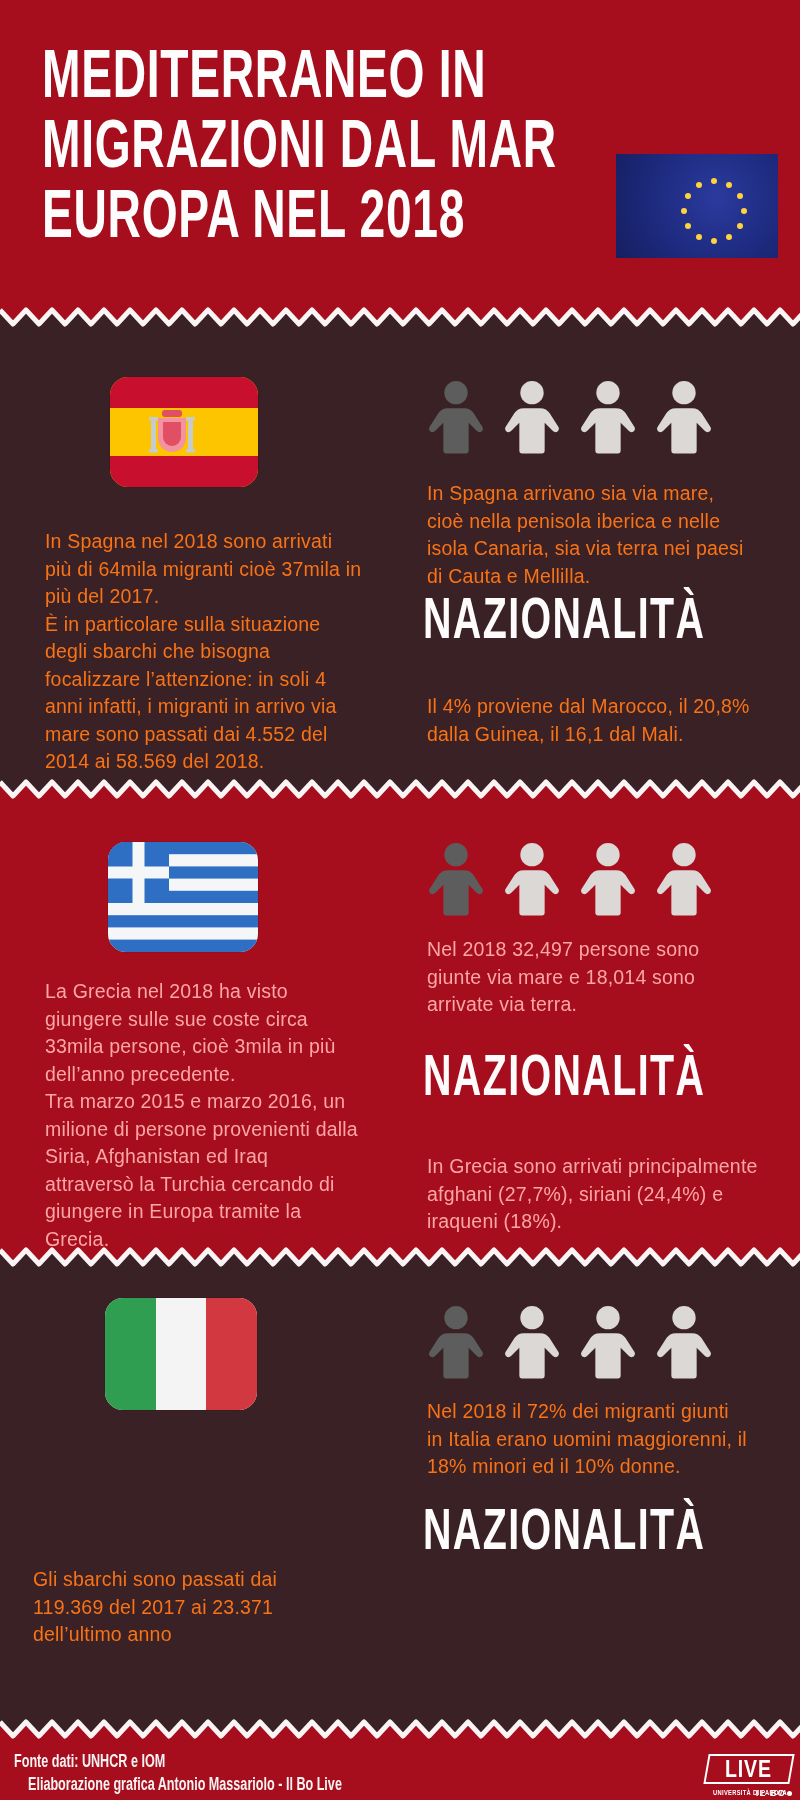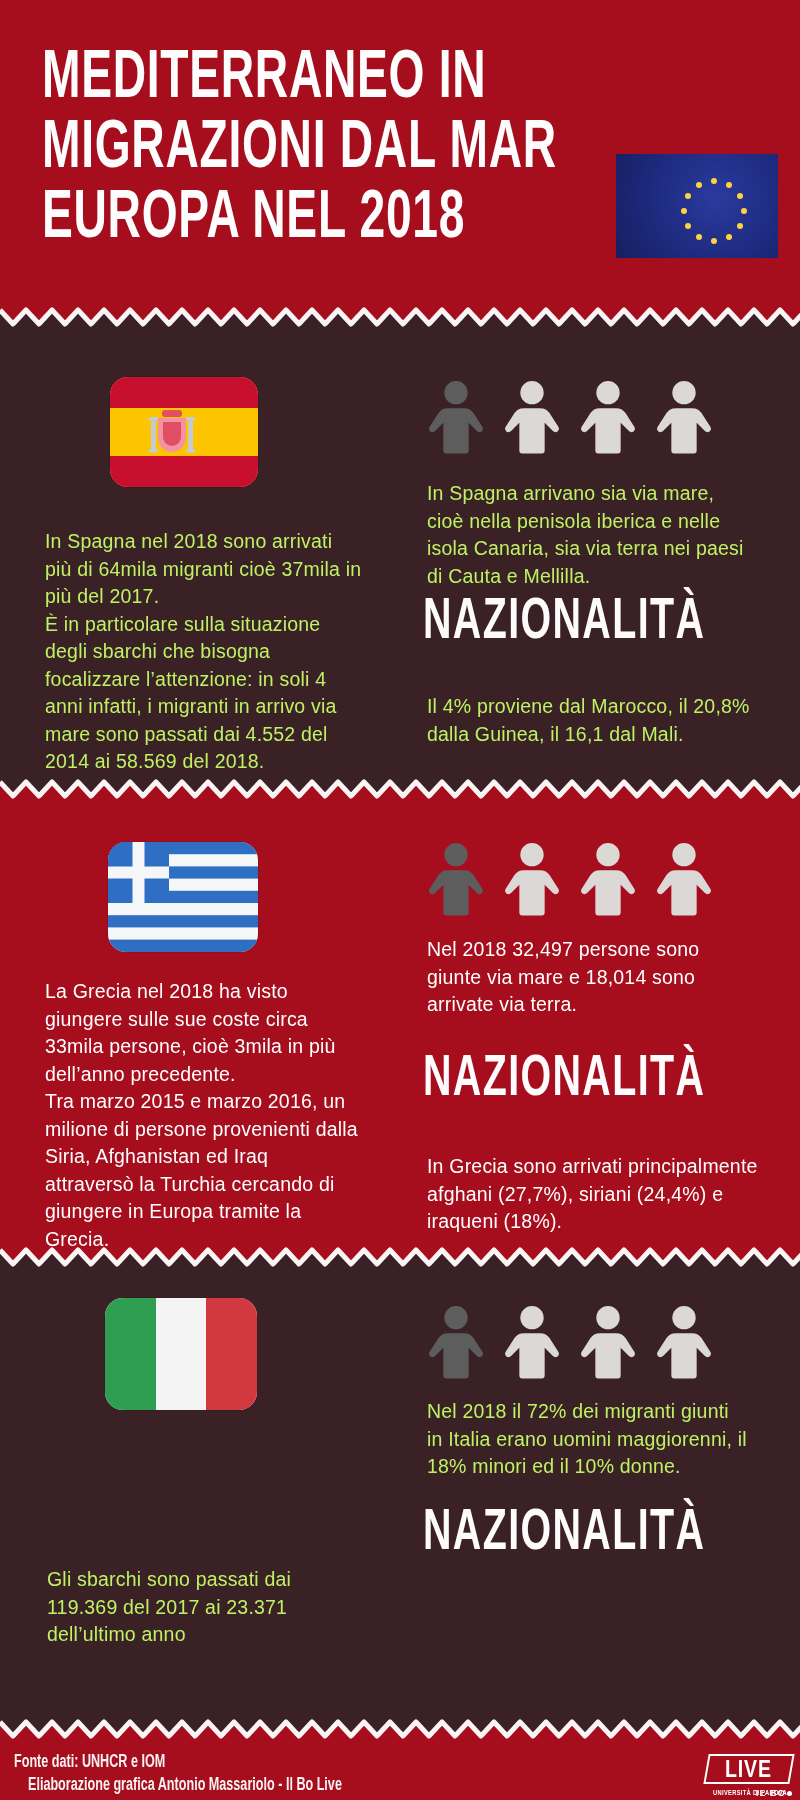--- a/index.html
+++ b/index.html
@@ -16,22 +16,22 @@
   .abs { position:absolute; }
 
   
   .cond { display:inline-block; white-space:nowrap; transform:scaleX(0.68); transform-origin:0 50%; }
   .title-line { display:block; font-weight:700; font-size:68px; line-height:70px;
                 color:#fdfdfd; letter-spacing:1px; }
   .naz { font-weight:700; font-size:58px; line-height:60px; color:#fdfbfb; letter-spacing:2px; }
 
   
   .body-text { font-size:19.5px; line-height:27.5px; letter-spacing:0.2px; white-space:pre-line; }
-  .sec-dark .body-text { color:#bef264; }
-  .sec-red  .body-text { color:#ffffff; }
+  .sec-dark .body-text { color:#f97316; }
+  .sec-red  .body-text { color:#fca5a5; }
 
   
   .flag { border-radius:18px; overflow:hidden; box-shadow:0 0 0 0.5px rgba(0,0,0,0.15); }
   .flag svg { display:block; }
 
   .eu-flag { background:radial-gradient(circle at 62% 42%, #2b3a9e 0%, #1d2a7e 55%, #151f60 100%); }
 
   
   .people-row { display:flex; gap:14px; }
   .person { width:62px; height:74px; }
@@ -212,21 +212,21 @@
     </svg>
 
   <div class="sec sec-dark" style="height:444px">
     <div class="abs flag" style="left:105px; top:26px">
       <svg width="152" height="112" viewBox="0 0 152 112">
         <rect width="152" height="112" fill="#f4f4f4"></rect>
         <rect width="51" height="112" fill="#2f9e51"></rect>
         <rect x="101" width="51" height="112" fill="#d2383f"></rect>
       </svg>
     </div>
-    <div class="abs body-text" style="left:47px; top:294px; width:345px">Gli sbarchi sono passati dai
+    <div class="abs body-text" style="left:33px; top:294px; width:345px">Gli sbarchi sono passati dai
 119.369 del 2017 ai 23.371
 dell’ultimo anno</div>
 
     <div class="abs people-row" style="left:425px; top:33px">
       <svg class="person dark" viewBox="0 0 60 76">
           <use href="#person-shape"></use>
         </svg>
       <svg class="person light" viewBox="0 0 60 76">
           <use href="#person-shape"></use>
         </svg>

